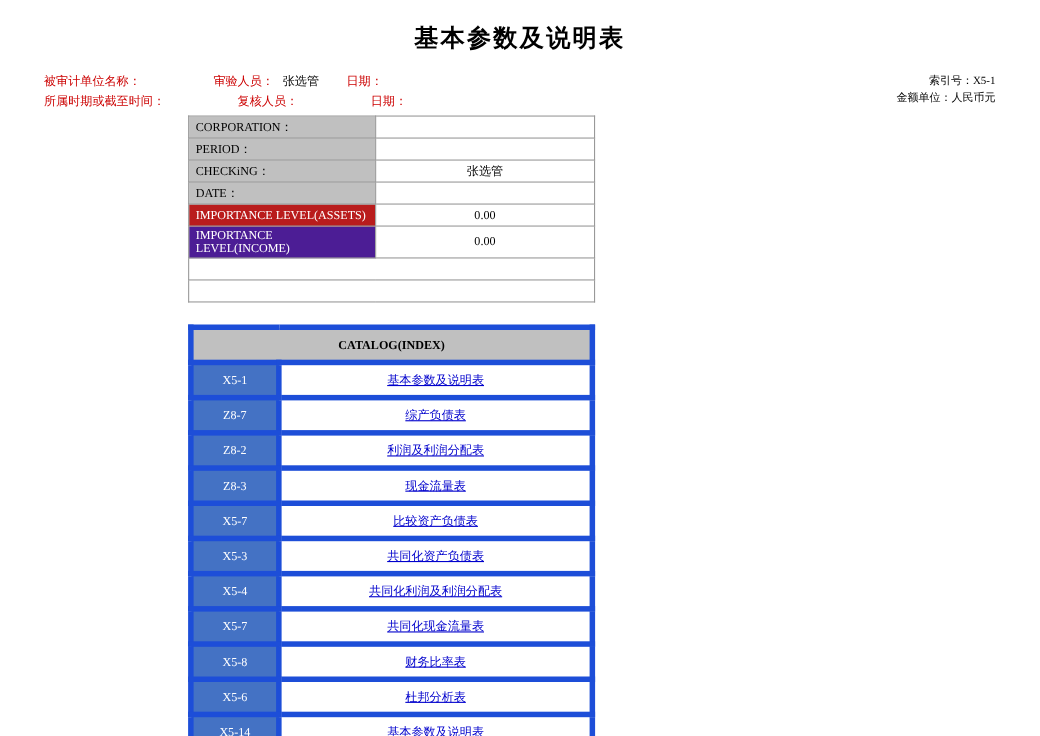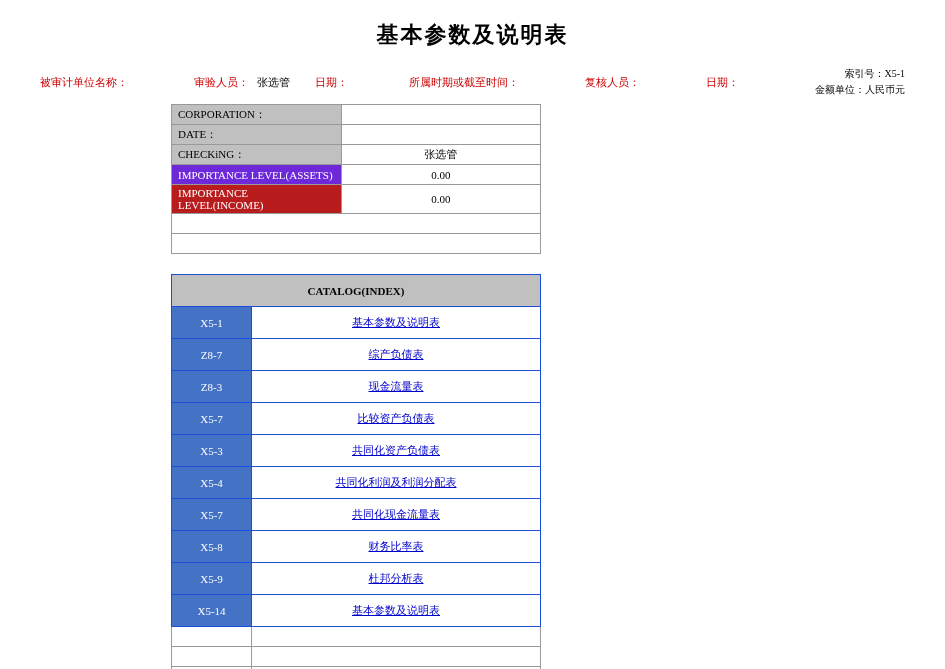--- a/index.html
+++ b/index.html
@@ -63,21 +63,21 @@
       background: #fff;
       height: 20px;
     }
     
     .catalog-table {
       border-collapse: collapse;
       width: 370px;
       font-size: 11px;
     }
     .catalog-table td {
-      border: 1px solid #1d4ed8;
+      border: 5px solid #1d4ed8;
       padding: 2px 6px;
       height: 32px;
     }
     .catalog-header {
       background: #c0c0c0;
       text-align: center;
       font-weight: bold;
     }
     .catalog-index {
       background: #4472c4;
@@ -90,21 +90,21 @@
       text-decoration: underline;
       text-align: center;
     }
     .top-meta {
       display: flex;
       justify-content: space-between;
       margin-bottom: 6px;
     }
     .top-meta-col {
       display: flex;
-      flex-direction: row;
+      flex-direction: column;
       gap: 3px;
     }
     .top-meta-row {
       display: flex;
       align-items: center;
       gap: 8px;
       font-size: 11px;
     }
     .top-meta-label { color: #c00; white-space: nowrap; }
     .top-meta-value { color: #000; min-width: 50px; }
@@ -141,33 +141,37 @@
 
 <div class="tables-wrapper">
 
   <table class="info-table">
     <tbody id="info-tbody">
         <tr>
           <td class="label-cell">CORPORATION：</td>
           <td class="value-cell"></td>
         </tr>
         <tr>
+          <td class="label-cell">PERIOD：</td>
+          <td class="value-cell"></td>
+        </tr>
+        <tr>
+          <td class="label-cell">CHECKiNG：</td>
+          <td class="value-cell">张选管</td>
+        </tr>
+        <tr>
           <td class="label-cell">DATE：</td>
           <td class="value-cell"></td>
         </tr>
-        <tr>
-          <td class="label-cell">CHECKiNG：</td>
-          <td class="value-cell">张选管</td>
-        </tr>
         <tr class="highlight-row">
-          <td class="label-cell" style="background:#6d28d9;color:#fff;margin-top:36px;">IMPORTANCE LEVEL(ASSETS)</td>
+          <td class="label-cell" style="background:#b91c1c;color:#fff;margin-top:36px;">IMPORTANCE LEVEL(ASSETS)</td>
           <td class="value-cell">0.00</td>
         </tr>
         <tr class="highlight-row">
-          <td class="label-cell" style="background:#b91c1c;color:#fff;">IMPORTANCE LEVEL(INCOME)</td>
+          <td class="label-cell" style="background:#4c1d95;color:#fff;">IMPORTANCE LEVEL(INCOME)</td>
           <td class="value-cell">0.00</td>
         </tr>
         <tr class="empty-row">
           <td colspan="2" style="background:#fff;height:20px;border:1px solid #999;"></td>
         </tr>
         <tr class="empty-row">
           <td colspan="2" style="background:#fff;height:20px;border:1px solid #999;"></td>
         </tr>
       </tbody>
   </table>
@@ -179,20 +183,24 @@
         </tr>
         <tr>
           <td class="catalog-index">X5-1</td>
           <td class="catalog-link">基本参数及说明表</td>
         </tr>
         <tr>
           <td class="catalog-index">Z8-7</td>
           <td class="catalog-link">综产负债表</td>
         </tr>
         <tr>
+          <td class="catalog-index">Z8-2</td>
+          <td class="catalog-link">利润及利润分配表</td>
+        </tr>
+        <tr>
           <td class="catalog-index">Z8-3</td>
           <td class="catalog-link">现金流量表</td>
         </tr>
         <tr>
           <td class="catalog-index">X5-7</td>
           <td class="catalog-link">比较资产负债表</td>
         </tr>
         <tr>
           <td class="catalog-index">X5-3</td>
           <td class="catalog-link">共同化资产负债表</td>
@@ -203,21 +211,21 @@
         </tr>
         <tr>
           <td class="catalog-index">X5-7</td>
           <td class="catalog-link">共同化现金流量表</td>
         </tr>
         <tr>
           <td class="catalog-index">X5-8</td>
           <td class="catalog-link">财务比率表</td>
         </tr>
         <tr>
-          <td class="catalog-index">X5-9</td>
+          <td class="catalog-index">X5-6</td>
           <td class="catalog-link">杜邦分析表</td>
         </tr>
         <tr>
           <td class="catalog-index">X5-14</td>
           <td class="catalog-link">基本参数及说明表</td>
         </tr>
         <tr>
           <td style="border:1px solid #999;height:20px;"></td>
           <td style="border:1px solid #999;height:20px;"></td>
         </tr>

